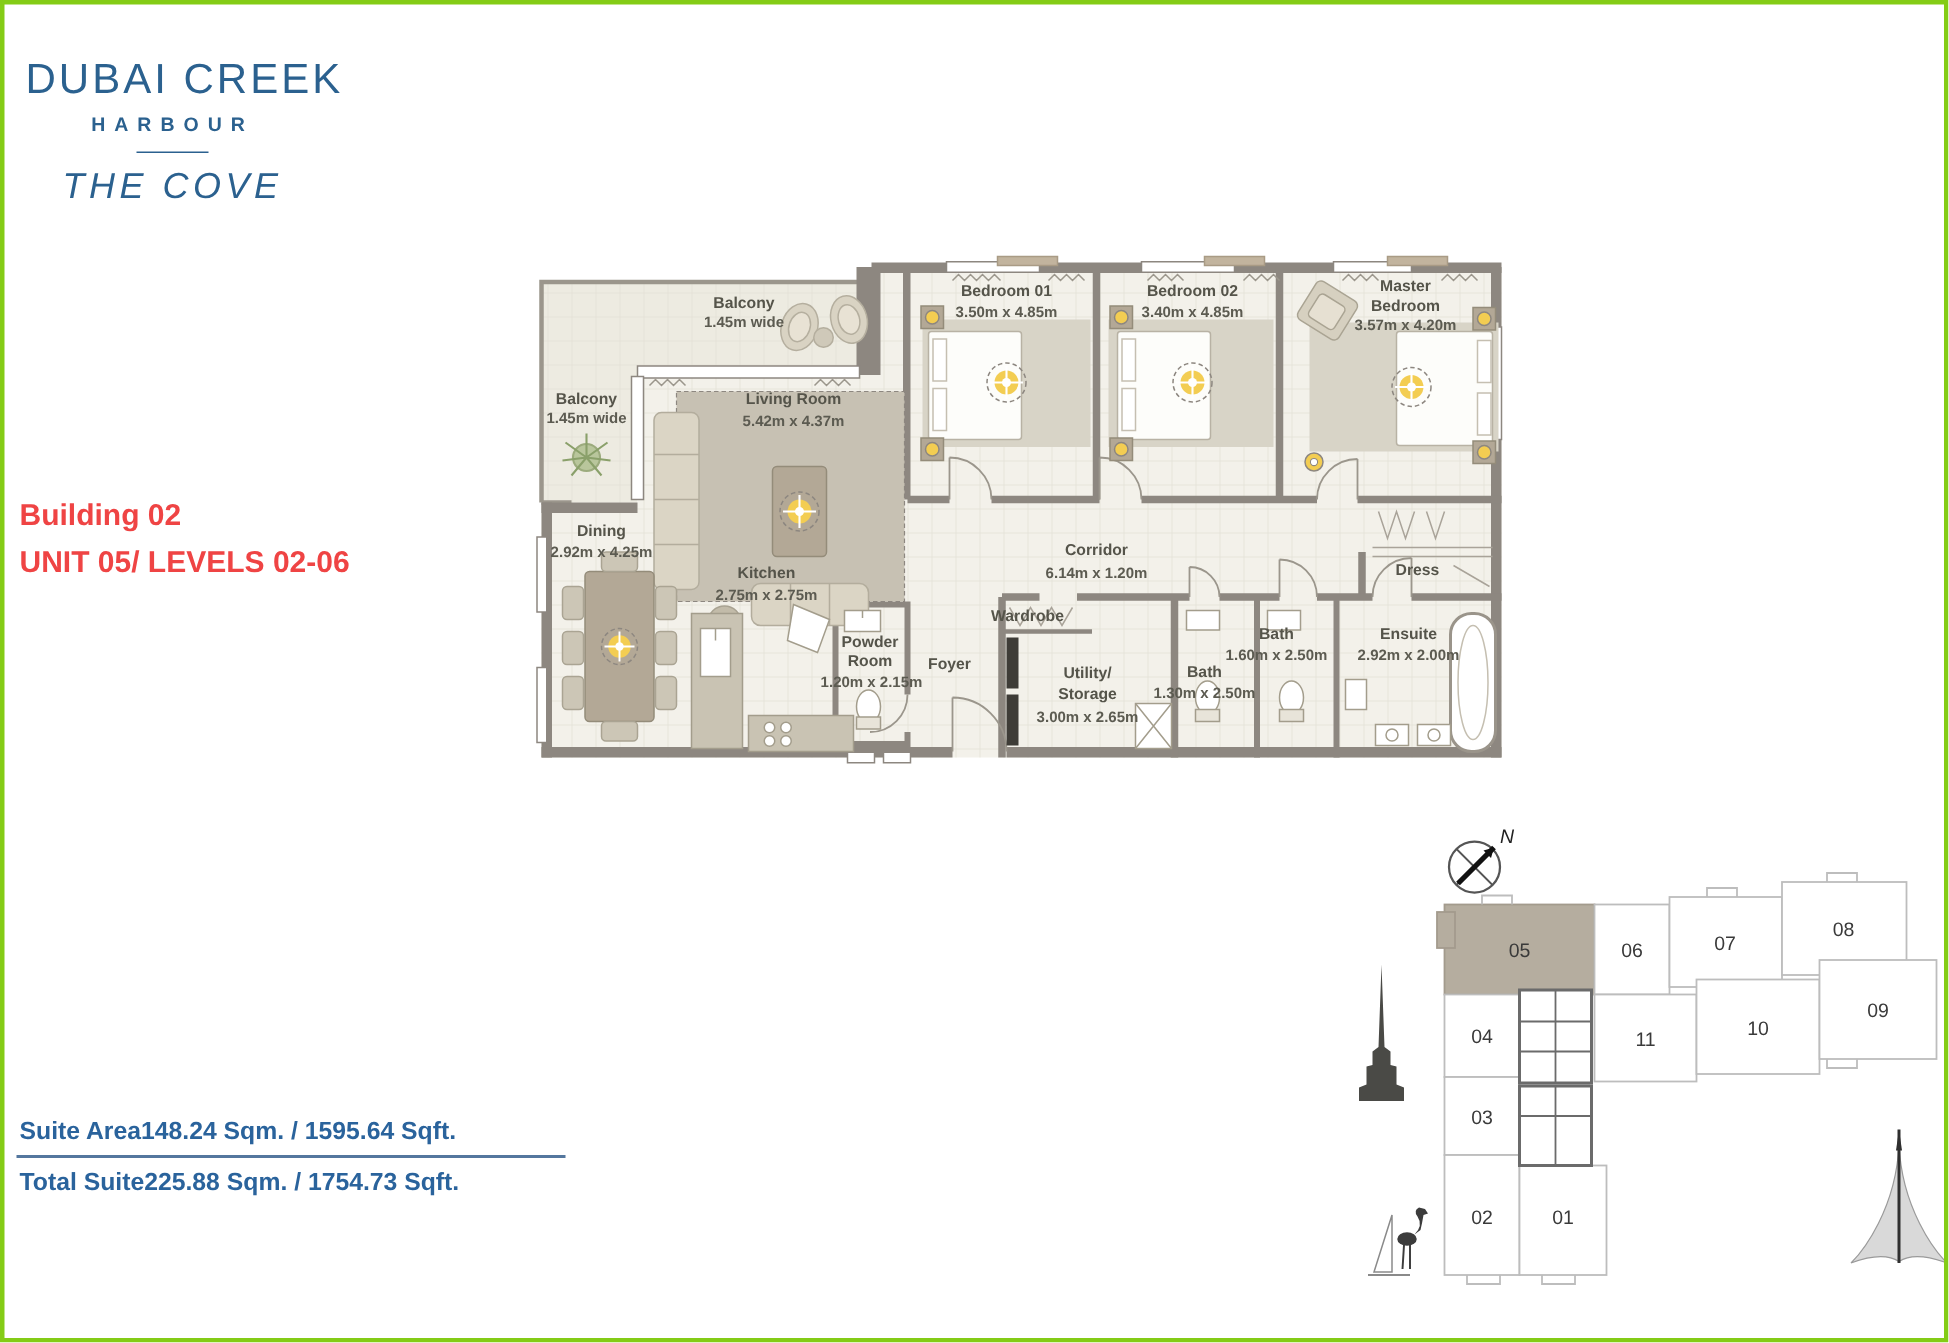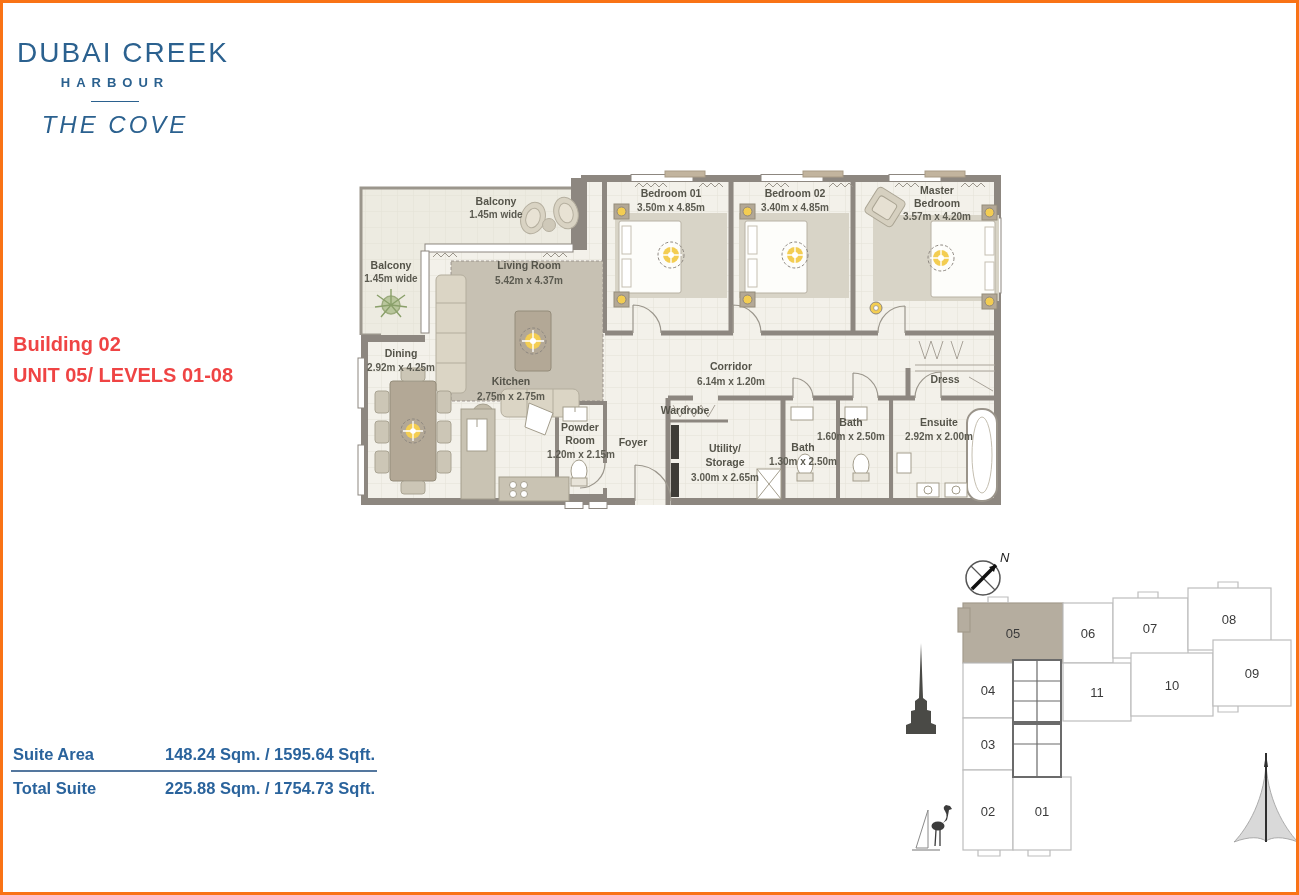--- a/index.html
+++ b/index.html
@@ -1,31 +1,31 @@
 <!DOCTYPE html>
 <html><head>
 <meta charset="utf-8">
 <style>
   html,body{margin:0;padding:0;background:#fff;}
   .page{
     position:relative;width:1299px;height:895px;box-sizing:border-box;
-    border:3px solid #f97316;background:#ffffff;overflow:hidden;
+    border:3px solid #84cc16;background:#ffffff;overflow:hidden;
     font-family:"Liberation Sans",sans-serif;
   }
   
   .brand{position:absolute;left:14px;top:34px;width:196px;text-align:center;color:#2b618f;}
   .brand .title{font-size:28px;letter-spacing:2px;font-weight:500;white-space:nowrap;}
   .brand .subtitle{font-size:13px;letter-spacing:6px;margin-top:6px;font-weight:700;}
   .brand .rule{width:48px;height:1px;background:#2b618f;margin:11px auto 9px auto;}
   .brand .project{font-size:24px;letter-spacing:3px;font-weight:400;font-style:italic;}
   
   .unit-info{position:absolute;left:10px;top:326px;color:#ef4444;font-size:20px;font-weight:600;line-height:31px;}
   
   .area-table{position:absolute;left:8px;top:735px;width:366px;color:#2a639c;font-size:16.5px;font-weight:600;}
-  .area-row{display:flex;justify-content:space-between;align-items:baseline;padding:7px 2px 6px 2px;gap:10px;}
+  .area-row{display:flex;justify-content:flex-start;align-items:baseline;padding:7px 2px 6px 2px;}
   .area-row.divided{border-bottom:2px solid #54779e;}
   .area-row .v{text-align:right;}
   
   .floorplan{position:absolute;left:330px;top:160px;}
   .keyplan{position:absolute;left:895px;top:545px;}
   svg text{font-family:"Liberation Sans",sans-serif;}
   .room-name{font-size:10.5px;font-weight:bold;fill:#55544a;}
   .room-dims{font-size:10px;font-weight:bold;fill:#5c5b51;}
   .unit-num{font-size:13px;fill:#3a3a3a;}
   .north-n{font-size:13px;font-style:italic;fill:#222;}
@@ -37,21 +37,21 @@
 
   <div class="brand">
     <div class="title">DUBAI CREEK</div>
     <div class="subtitle">HARBOUR</div>
     <div class="rule"></div>
     <div class="project">THE COVE</div>
   </div>
 
   <div class="unit-info">
     <div>Building 02</div>
-    <div>UNIT 05/ LEVELS 01-08</div>
+    <div>UNIT 05/ LEVELS 02-06</div>
   </div>
 
   <div class="area-table">
     <div class="area-row divided">
       <span class="l">Suite Area</span>
       <span class="v">148.24 Sqm. / 1595.64 Sqft.</span>
     </div>
     <div class="area-row">
       <span class="l">Total Suite</span>
       <span class="v">225.88 Sqm. / 1754.73 Sqft.</span>

